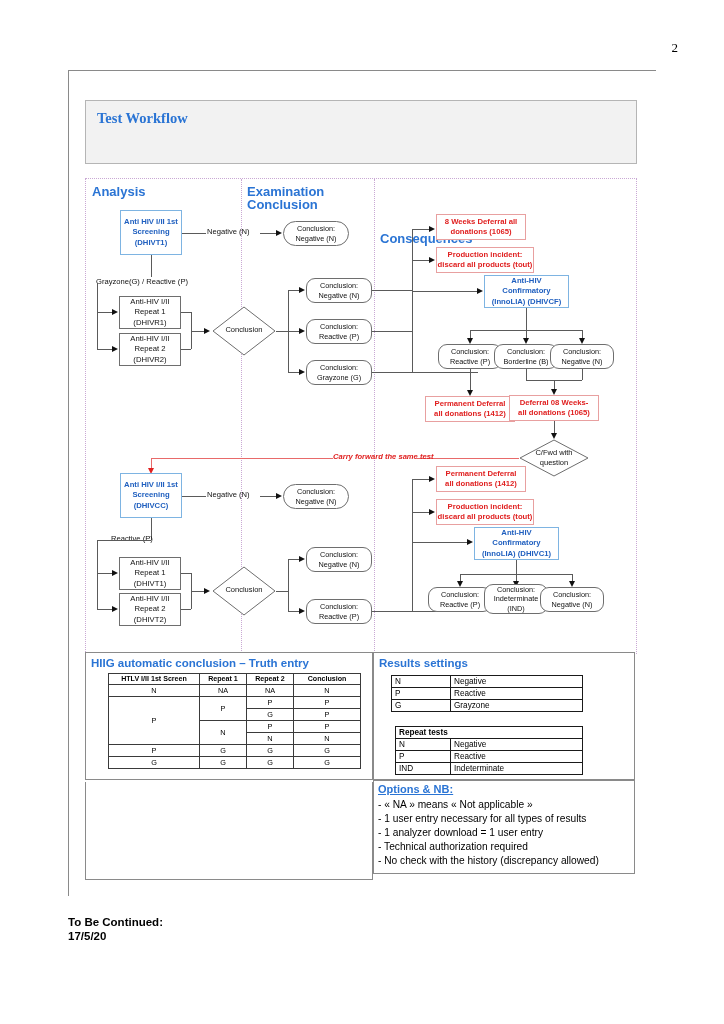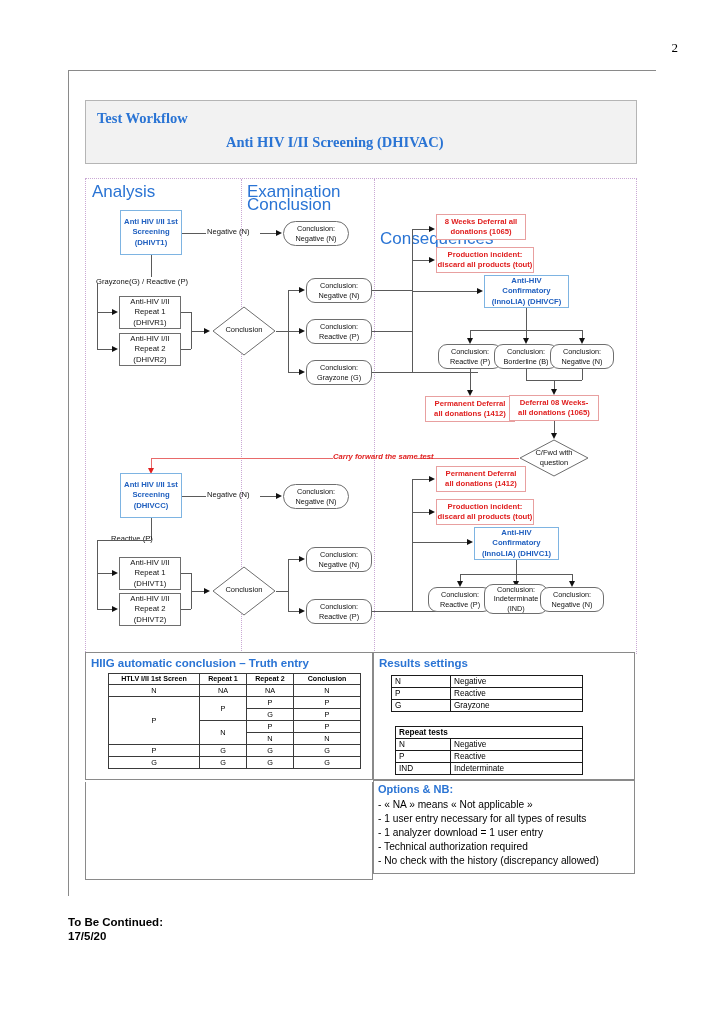--- a/index.html
+++ b/index.html
@@ -16,21 +16,21 @@
   .banner{position:absolute;left:85px;top:100px;width:550px;height:62px;
           background:#f2f2f2;border:1px solid #b5b5b5;}
   .banner .t1{position:absolute;left:11px;top:9px;font-family:"Liberation Serif",serif;
               font-weight:bold;font-size:14.5px;color:#2a74d4;}
   .banner .t2{position:absolute;left:140px;top:33px;font-family:"Liberation Serif",serif;
               font-weight:bold;font-size:14.5px;color:#2a74d4;}
   
   .flow{position:absolute;left:85px;top:178px;width:550px;height:474px;
         border:1px dotted #c9a8d4;}
   .coldiv{position:absolute;top:0;bottom:0;width:0;border-left:1px dotted #c9a8d4;}
-  .colhdr{position:absolute;font-size:17px;color:#2a74d4;font-weight:normal;line-height:13px;}
+  .colhdr{position:absolute;font-size:13px;color:#2a74d4;font-weight:bold;line-height:13px;}
   
   .bx{position:absolute;box-sizing:border-box;display:flex;align-items:center;
       justify-content:center;text-align:center;line-height:10.5px;}
   .bx-gray{border:1px solid #6e6e6e;background:#fff;font-size:7.7px;color:#111;}
   .bx-blue{border:1px solid #7eb4e2;background:#fff;font-size:7.7px;color:#1f5fbf;font-weight:bold;}
   .bx-red{border:1px solid #e8a0a0;background:#fff;font-size:7.7px;color:#e02020;font-weight:bold;}
   .oval{position:absolute;box-sizing:border-box;border:1px solid #6e6e6e;background:#fff;
         border-radius:999px;display:flex;align-items:center;justify-content:center;
         text-align:center;font-size:7.3px;line-height:9.5px;color:#111;}
   .rrect{position:absolute;box-sizing:border-box;border:1px solid #6e6e6e;background:#fff;
@@ -72,21 +72,20 @@
 <body>
 
 <div class="page">
 
   <div class="pageno">2</div>
   <div class="frame-top"></div>
   <div class="frame-left"></div>
 
   <div class="banner">
     <div class="t1">Test Workflow</div>
-    <div class="t2">Anti HIV I/II Screening (DHIVAC)</div>
   </div>
 
   <div class="flow">
 
     <div class="coldiv" style="left:155px;"></div>
     <div class="coldiv" style="left:288px;"></div>
 
     <div class="colhdr" style="left:6px;top:6px;white-space:pre;">Analysis</div>
     <div class="colhdr" style="left:161px;top:6px;white-space:pre;">Examination
 Conclusion</div>
@@ -418,21 +417,21 @@
     <svg width="90" height="48" viewBox="0 0 90 48">
       <path d="M1,1 H89 V38 C75,48 62,32 45,40 C30,47 16,33 1,40 Z" fill="#f7f0fb" stroke="#b05fd0" stroke-width="1"></path>
     </svg>
     <div class="dt" style="white-space:pre;">HIV
 Confirmatory
 Negative report</div>
   </div>
   <div class="panel" style="left:85px;top:782px;width:288px;height:98px;border-top:none;"></div>
 
   <div class="panel" style="left:373px;top:780px;width:262px;height:94px;">
-    <div class="opts" style="left:4px;top:2px;color:#2a74d4;font-weight:bold;font-size:11px;">Options &amp; NB:</div>
+    <div class="opts" style="left:4px;top:2px;color:#2a74d4;font-weight:bold;font-size:11px;text-decoration:underline;">Options &amp; NB:</div>
     <div class="opts" style="left:4px;top:17px;">- « NA » means « Not applicable »</div>
     <div class="opts" style="left:4px;top:31px;">- 1 user entry necessary for all types of results</div>
     <div class="opts" style="left:4px;top:45px;">- 1 analyzer download = 1 user entry</div>
     <div class="opts" style="left:4px;top:59px;">- Technical authorization required</div>
     <div class="opts" style="left:4px;top:73px;">- No check with the history (discrepancy allowed)</div>
   </div>
 
   <div class="footer">
     <div>To Be Continued:</div>
     <div>17/5/20</div>

